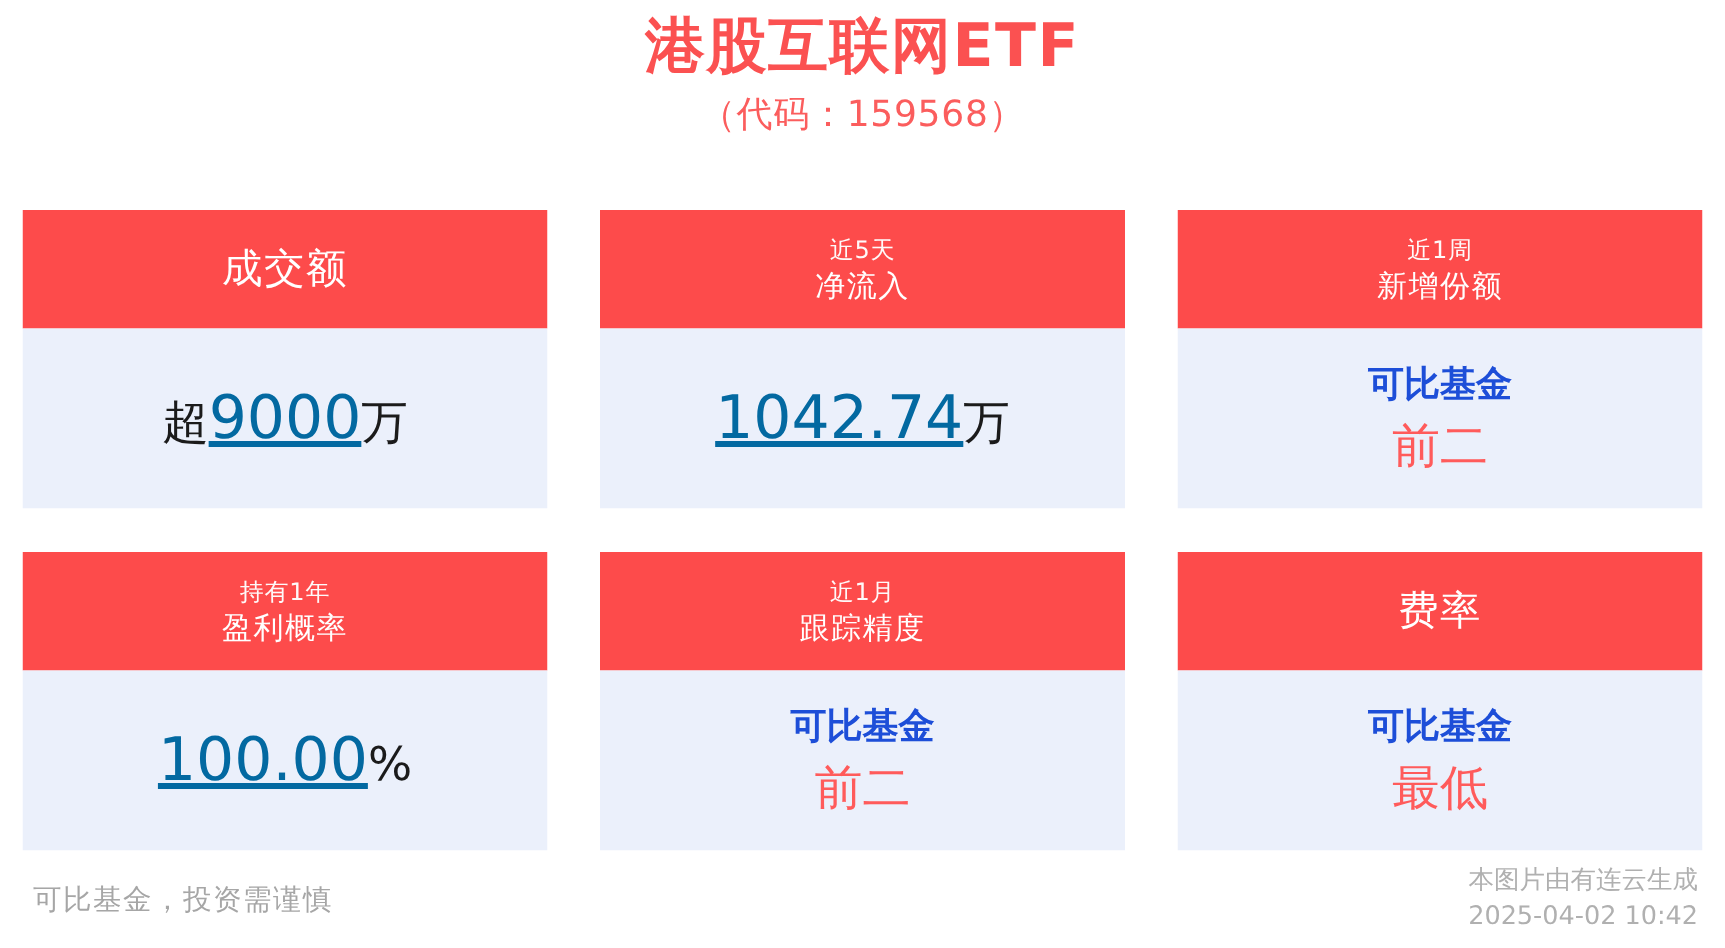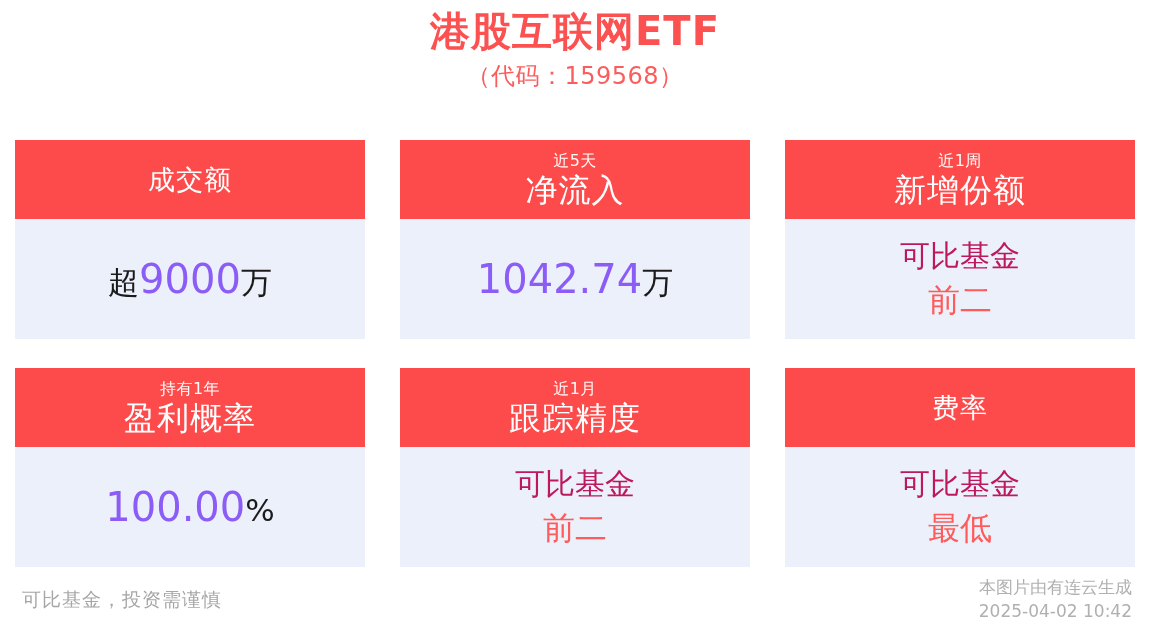--- a/index.html
+++ b/index.html
@@ -66,63 +66,64 @@
   }
   .card-sub {
     font-size: 16px;
     font-weight: 500;
     letter-spacing: 0.5px;
     margin-bottom: 5px;
     opacity: 0.97;
   }
   .card-sub:empty { display: none; }
   .card-main {
-    font-size: 32px;
+    font-size: 20px;
     font-weight: 500;
     letter-spacing: 1px;
   }
   .card-header.single .card-main {
     font-size: 27px;
   }
   .card-body {
     flex: 1 1 auto;
     background: #ebf0fb;
     display: flex;
     flex-direction: column;
     align-items: center;
     justify-content: center;
     line-height: 1.12;
   }
   .val-line1 {
-    color: #be185d;
-    font-size: 30px;
-    font-weight: 400;
+    color: #1d4ed8;
+    font-size: 24px;
+    font-weight: 700;
   }
   .val-line2 {
     color: #ff5b5b;
     font-size: 32px;
     font-weight: 500;
     margin-top: 10px;
   }
   
   .val-single {
     display: flex;
     align-items: baseline;
     justify-content: center;
   }
   .val-pre, .val-post {
     color: #1b1b1b;
     font-size: 31px;
     font-weight: 500;
   }
   .val-num {
-    color: #8b5cf6;
+    color: #0369a1;
     font-size: 40px;
     font-weight: 400;
     letter-spacing: 0px;
+    text-decoration: underline;
   }
   .val-pre:empty, .val-post:empty { display: none; }
 
   
   .footer {
     position: absolute;
     left: 0;
     bottom: 0;
     width: 1150px;
     height: 66px;

